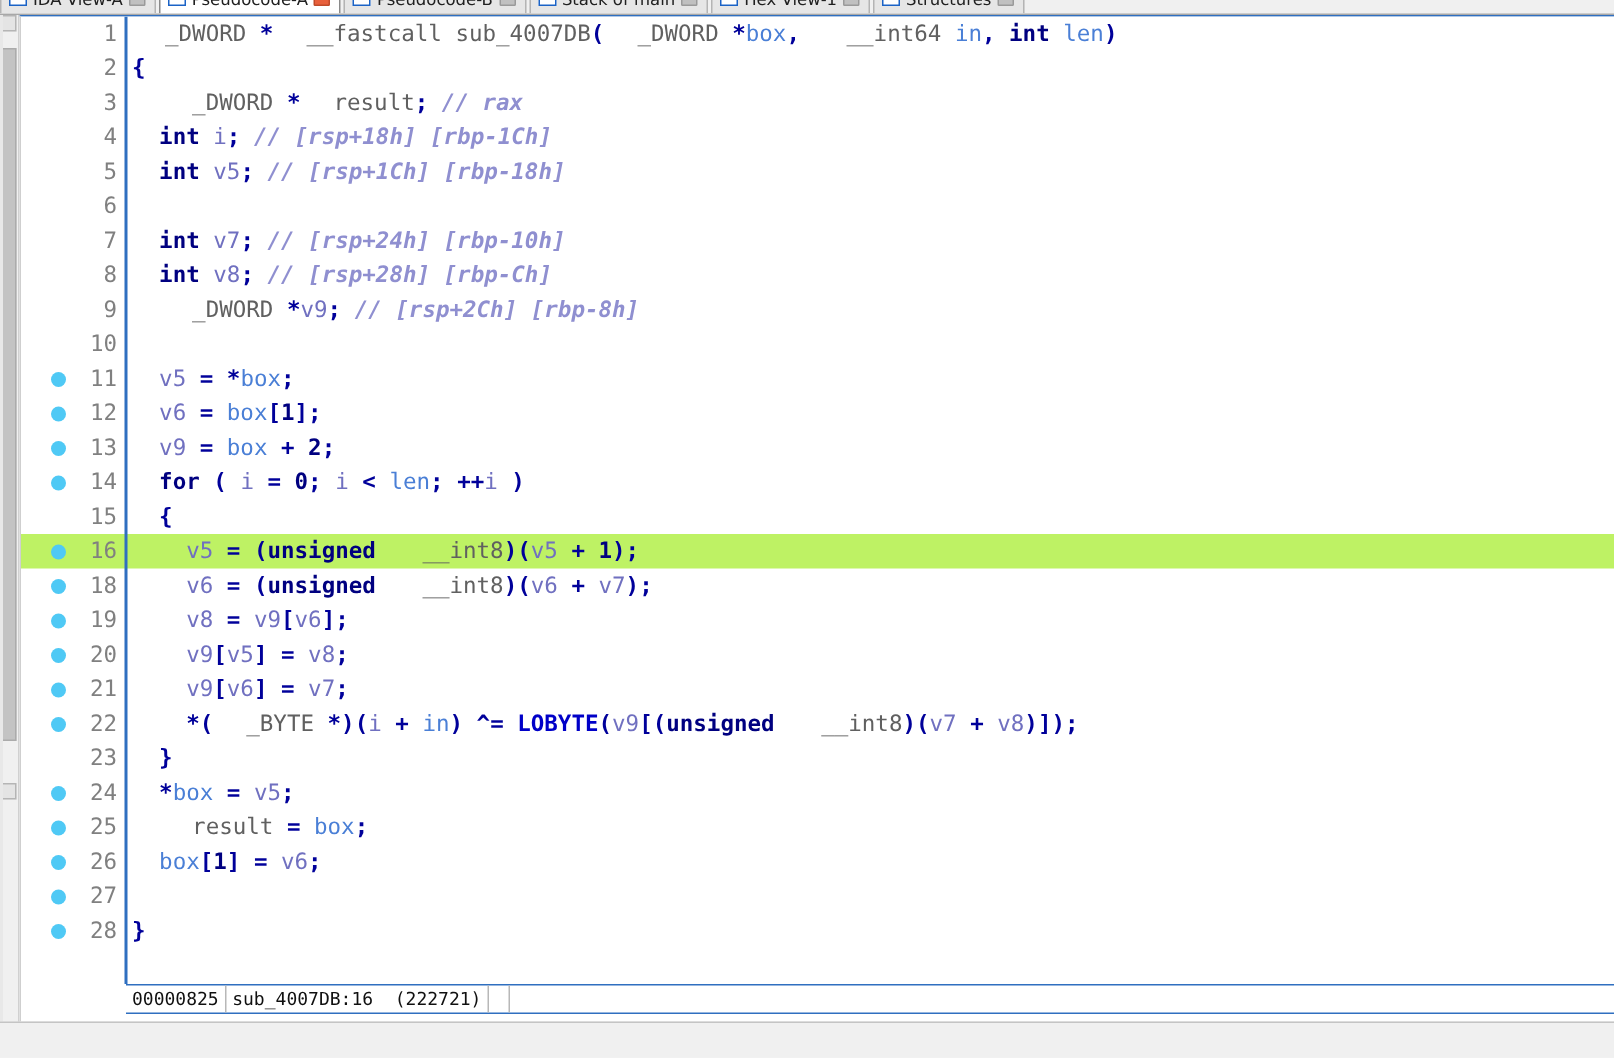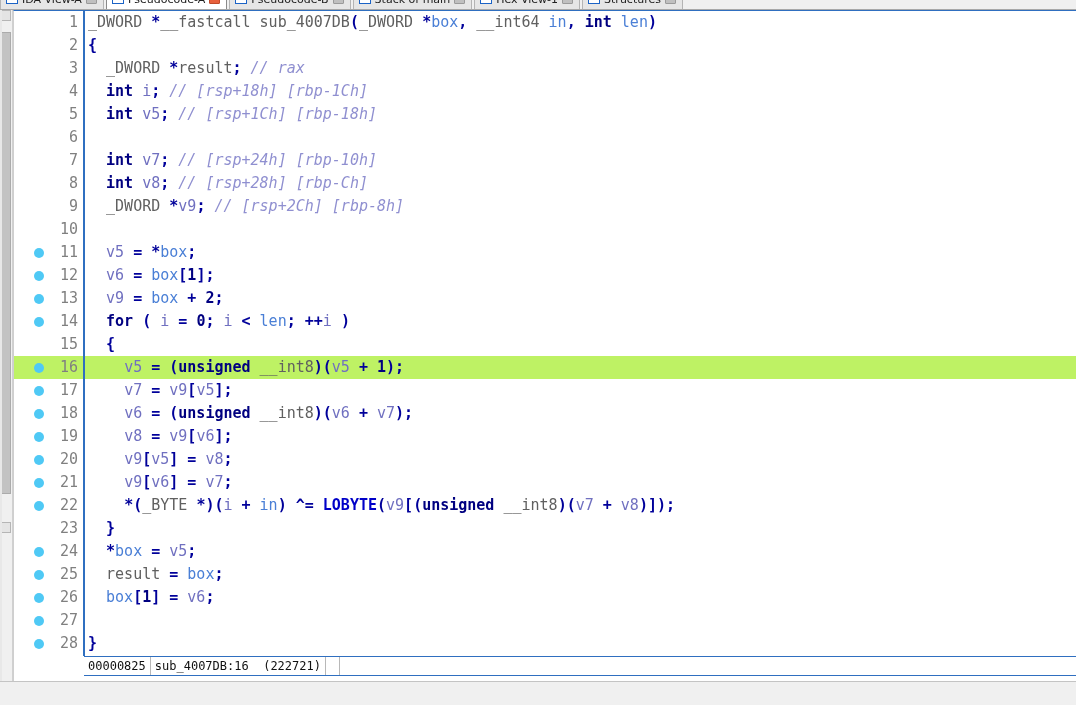--- a/index.html
+++ b/index.html
@@ -149,25 +149,25 @@
     font-family: "DejaVu Sans Mono", monospace;
   }
   .ltext {
     position: absolute;
     left: 74px; top: 0;
     color: #3d3d8f;
   }
 
   
   .k  { color: #000080; font-weight: bold; }   
-  .ty { color: #606060; }                      
+  .ty { color: #606060; margin-left: 22px; }                      
   .fn { color: #606060; }                      
   .var{ color: #7070c0; }                      
   .arg{ color: #4a7fd6; }                      
-  .cm { color: #8f8fd0; font-style: italic; }  
+  .cm { color: #8f8fd0; font-style: italic; font-weight: bold; }  
   .pn { color: #00009a; font-weight: bold; }   
   .num{ color: #000080; font-weight: bold; }   
   .mac{ color: #0000c8; font-weight: bold; }                      
 
   
   .statusbar {
     position: absolute;
     left: 70px; top: 645px;
     width: 993px; height: 20px;
     background: #ffffff;
@@ -268,21 +268,20 @@
         <div class="line"><span class="lnum">7</span><span class="ltext">  <span class="k">int</span> <span class="var">v7</span><span class="pn">;</span> <span class="cm">// [rsp+24h] [rbp-10h]</span></span></div>
         <div class="line"><span class="lnum">8</span><span class="ltext">  <span class="k">int</span> <span class="var">v8</span><span class="pn">;</span> <span class="cm">// [rsp+28h] [rbp-Ch]</span></span></div>
         <div class="line"><span class="lnum">9</span><span class="ltext">  <span class="ty">_DWORD</span> <span class="pn">*</span><span class="var">v9</span><span class="pn">;</span> <span class="cm">// [rsp+2Ch] [rbp-8h]</span></span></div>
         <div class="line"><span class="lnum">10</span><span class="ltext"></span></div>
         <div class="line"><span class="bp"></span><span class="lnum">11</span><span class="ltext">  <span class="var">v5</span> <span class="pn">=</span> <span class="pn">*</span><span class="arg">box</span><span class="pn">;</span></span></div>
         <div class="line"><span class="bp"></span><span class="lnum">12</span><span class="ltext">  <span class="var">v6</span> <span class="pn">=</span> <span class="arg">box</span><span class="pn">[</span><span class="num">1</span><span class="pn">]</span><span class="pn">;</span></span></div>
         <div class="line"><span class="bp"></span><span class="lnum">13</span><span class="ltext">  <span class="var">v9</span> <span class="pn">=</span> <span class="arg">box</span> <span class="pn">+</span> <span class="num">2</span><span class="pn">;</span></span></div>
         <div class="line"><span class="bp"></span><span class="lnum">14</span><span class="ltext">  <span class="k">for</span> <span class="pn">(</span> <span class="var">i</span> <span class="pn">=</span> <span class="num">0</span><span class="pn">;</span> <span class="var">i</span> <span class="pn">&lt;</span> <span class="arg">len</span><span class="pn">;</span> <span class="pn">+</span><span class="pn">+</span><span class="var">i</span> <span class="pn">)</span></span></div>
         <div class="line"><span class="lnum">15</span><span class="ltext">  <span class="pn">{</span></span></div>
         <div class="line hl"><span class="bp"></span><span class="lnum">16</span><span class="ltext">    <span class="var">v5</span> <span class="pn">=</span> <span class="pn">(</span><span class="k">unsigned</span> <span class="ty">__int8</span><span class="pn">)</span><span class="pn">(</span><span class="var">v5</span> <span class="pn">+</span> <span class="num">1</span><span class="pn">)</span><span class="pn">;</span></span></div>
-        <div class="line"><span class="bp"></span><span class="lnum">17</span><span class="ltext">    <span class="var">v7</span> <span class="pn">=</span> <span class="var">v9</span><span class="pn">[</span><span class="var">v5</span><span class="pn">]</span><span class="pn">;</span></span></div>
         <div class="line"><span class="bp"></span><span class="lnum">18</span><span class="ltext">    <span class="var">v6</span> <span class="pn">=</span> <span class="pn">(</span><span class="k">unsigned</span> <span class="ty">__int8</span><span class="pn">)</span><span class="pn">(</span><span class="var">v6</span> <span class="pn">+</span> <span class="var">v7</span><span class="pn">)</span><span class="pn">;</span></span></div>
         <div class="line"><span class="bp"></span><span class="lnum">19</span><span class="ltext">    <span class="var">v8</span> <span class="pn">=</span> <span class="var">v9</span><span class="pn">[</span><span class="var">v6</span><span class="pn">]</span><span class="pn">;</span></span></div>
         <div class="line"><span class="bp"></span><span class="lnum">20</span><span class="ltext">    <span class="var">v9</span><span class="pn">[</span><span class="var">v5</span><span class="pn">]</span> <span class="pn">=</span> <span class="var">v8</span><span class="pn">;</span></span></div>
         <div class="line"><span class="bp"></span><span class="lnum">21</span><span class="ltext">    <span class="var">v9</span><span class="pn">[</span><span class="var">v6</span><span class="pn">]</span> <span class="pn">=</span> <span class="var">v7</span><span class="pn">;</span></span></div>
         <div class="line"><span class="bp"></span><span class="lnum">22</span><span class="ltext">    <span class="pn">*</span><span class="pn">(</span><span class="ty">_BYTE</span> <span class="pn">*</span><span class="pn">)</span><span class="pn">(</span><span class="var">i</span> <span class="pn">+</span> <span class="arg">in</span><span class="pn">)</span> <span class="pn">^</span><span class="pn">=</span> <span class="mac">LOBYTE</span><span class="pn">(</span><span class="var">v9</span><span class="pn">[</span><span class="pn">(</span><span class="k">unsigned</span> <span class="ty">__int8</span><span class="pn">)</span><span class="pn">(</span><span class="var">v7</span> <span class="pn">+</span> <span class="var">v8</span><span class="pn">)</span><span class="pn">]</span><span class="pn">)</span><span class="pn">;</span></span></div>
         <div class="line"><span class="lnum">23</span><span class="ltext">  <span class="pn">}</span></span></div>
         <div class="line"><span class="bp"></span><span class="lnum">24</span><span class="ltext">  <span class="pn">*</span><span class="arg">box</span> <span class="pn">=</span> <span class="var">v5</span><span class="pn">;</span></span></div>
         <div class="line"><span class="bp"></span><span class="lnum">25</span><span class="ltext">  <span class="ty">result</span> <span class="pn">=</span> <span class="arg">box</span><span class="pn">;</span></span></div>
         <div class="line"><span class="bp"></span><span class="lnum">26</span><span class="ltext">  <span class="arg">box</span><span class="pn">[</span><span class="num">1</span><span class="pn">]</span> <span class="pn">=</span> <span class="var">v6</span><span class="pn">;</span></span></div>
         <div class="line"><span class="bp"></span><span class="lnum">27</span></div>

